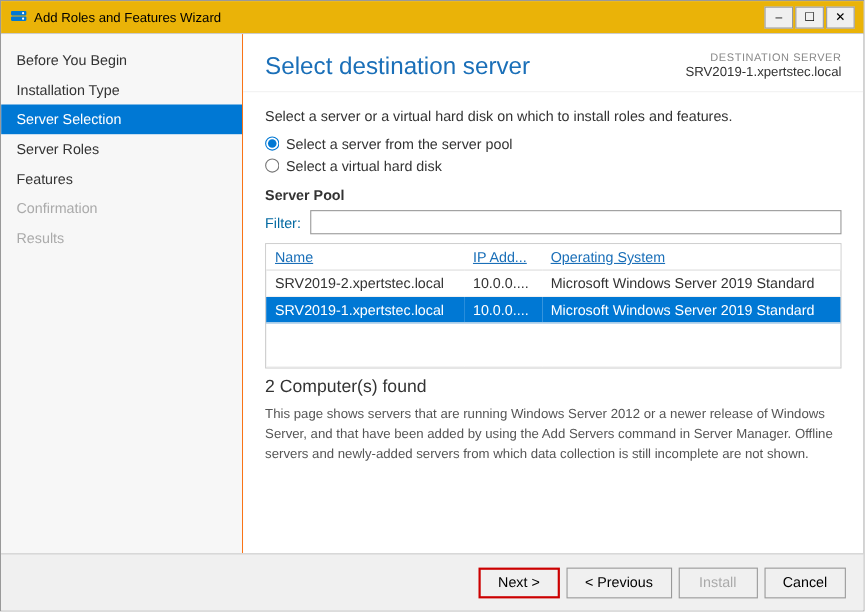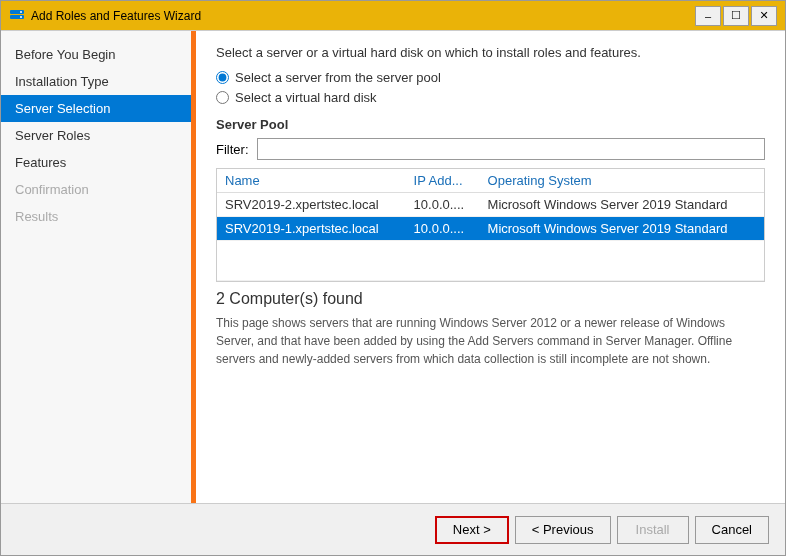--- a/index.html
+++ b/index.html
@@ -55,23 +55,23 @@
       font-size: 11px;
       cursor: pointer;
       color: #000;
     }
     .content-area {
       display: flex;
       flex: 1;
       overflow: hidden;
     }
     .sidebar {
-      width: 195px;
+      width: 220px;
       background: #f7f7f7;
-      border-right: 5px solid #f97316;
+      border-right: 1px solid #f97316;
       padding: 10px 0;
     }
     .sidebar-item {
       padding: 6px 14px;
       font-size: 13px;
       color: #333;
       cursor: pointer;
     }
     .sidebar-item.active {
       background: #0078d4;
@@ -147,21 +147,21 @@
       margin-bottom: 6px;
     }
     .filter-row {
       display: flex;
       align-items: center;
       gap: 8px;
       margin-bottom: 8px;
     }
     .filter-label {
       font-size: 13px;
-      color: #000000;
+      color: #0369a1;
     }
     .filter-input {
       flex: 1;
       height: 22px;
       border: 1px solid #999;
       padding: 2px 4px;
       font-size: 13px;
       outline: none;
     }
     .server-table {
@@ -170,20 +170,21 @@
       font-size: 13px;
     }
     .server-table th {
       text-align: left;
       padding: 4px 8px;
       color: #1a6fb8;
       border-bottom: 1px solid #ddd;
       font-weight: normal;
       cursor: pointer;
       background: #fff;
+      text-decoration: underline;
     }
     .server-table td {
       padding: 4px 8px;
       color: #333;
       border-bottom: 1px solid #f0f0f0;
     }
     .server-table tr.selected td {
       background: #0078d4;
       color: #fff;
     }
@@ -276,20 +277,27 @@
       <div class="sidebar-item disabled">
         <span>Confirmation</span>
       </div>
       <div class="sidebar-item disabled">
         <span>Results</span>
       </div>
     </div>
 
     <div class="main-content">
 
+      <div class="header-section">
+        <div class="page-title">Select destination server</div>
+        <div class="destination-server">
+          <div class="destination-label">DESTINATION SERVER</div>
+          <div class="destination-name">SRV2019-1.xpertstec.local</div>
+        </div>
+      </div>
 
       <div class="body-section">
         <p class="desc-text">Select a server or a virtual hard disk on which to install roles and features.</p>
 
         <div class="radio-group">
           <label class="radio-item">
             <input type="radio" name="dest-type" checked="" style="">
             <span>Select a server from the server pool</span>
           </label>
           <label class="radio-item">

